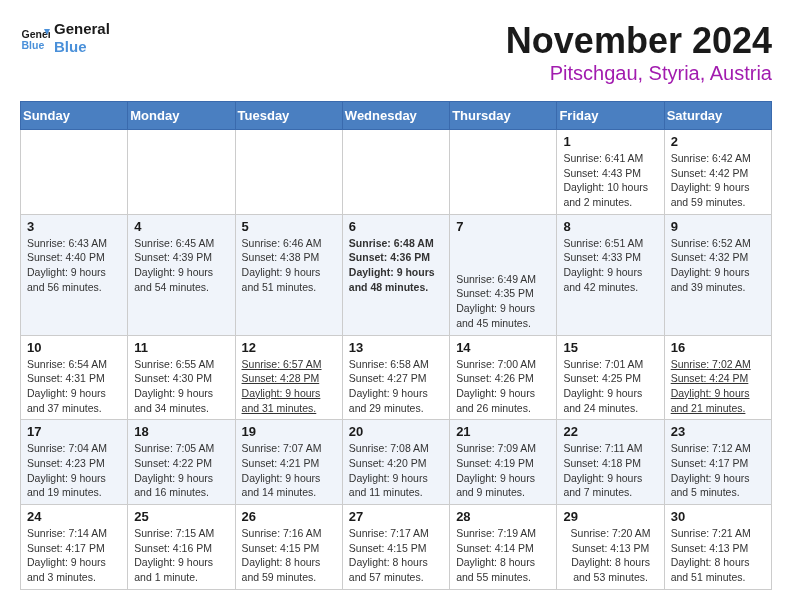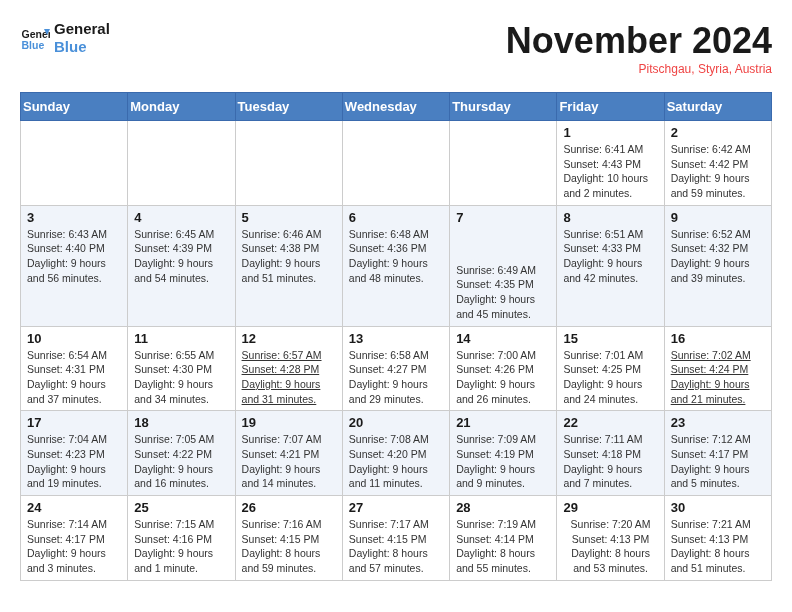--- a/index.html
+++ b/index.html
@@ -27,22 +27,22 @@
     }
     .title-section {
       text-align: right;
     }
     .month-year {
       font-size: 36px;
       font-weight: bold;
       color: #1a1a1a;
     }
     .location {
-      font-size: 12px;
-      color: #ef4444;
+      font-size: 20px;
+      color: #a21caf;
     }
     table {
       width: 100%;
       border-collapse: collapse;
       font-size: 11px;
     }
     thead th {
       background-color: #4a7fc1;
       color: white;
       padding: 6px 2px;
@@ -154,21 +154,21 @@
         </td>
         <td>
           <div class="day-number">5</div>
           <div class="day-info" style="white-space: pre-line;">Sunrise: 6:46 AM
 Sunset: 4:38 PM
 Daylight: 9 hours
 and 51 minutes.</div>
         </td>
         <td>
           <div class="day-number">6</div>
-          <div class="day-info" style="white-space: pre-line;">Sunrise: 6:48 AM
+          <div class="day-info" style="white-space: pre-line; font-weight: bold;">Sunrise: 6:48 AM
 Sunset: 4:36 PM
 Daylight: 9 hours
 and 48 minutes.</div>
         </td>
         <td>
           <div class="day-number">7</div>
           <div class="day-info" style="white-space: pre-line; margin-top: 38px;">Sunrise: 6:49 AM
 Sunset: 4:35 PM
 Daylight: 9 hours
 and 45 minutes.</div>

